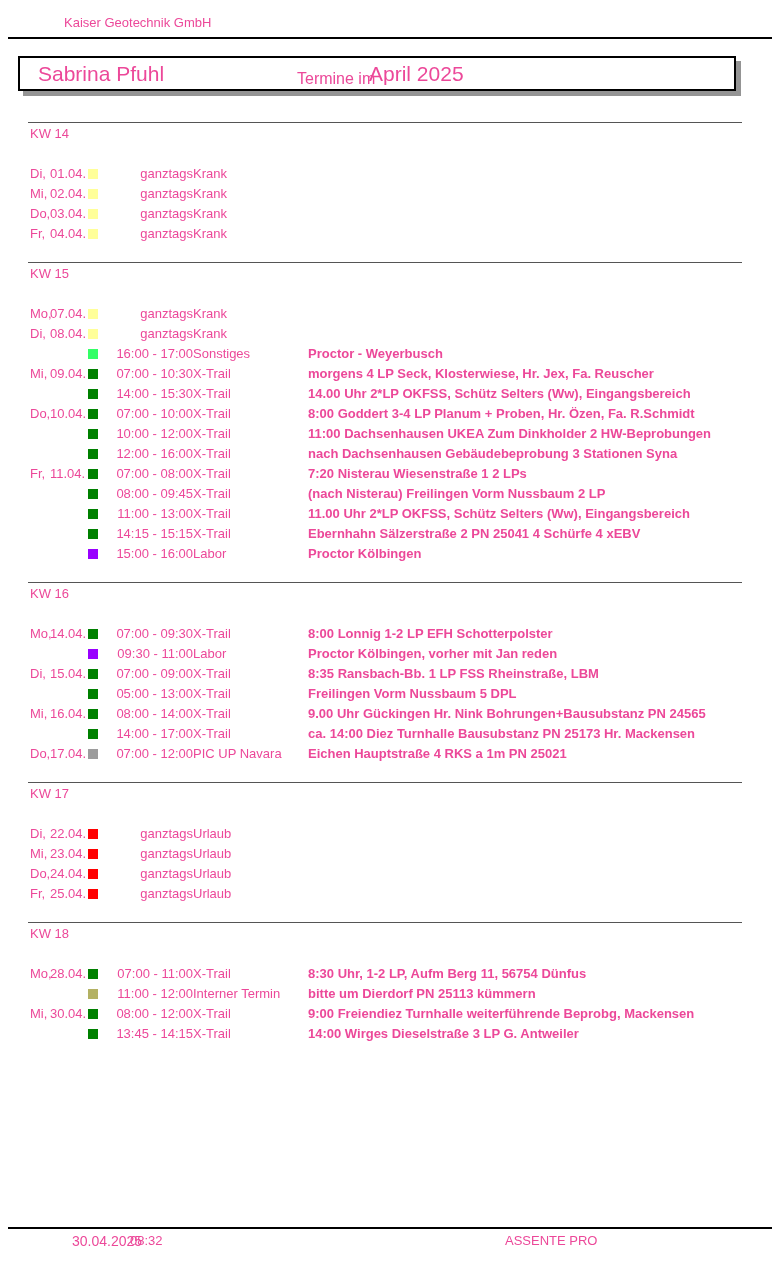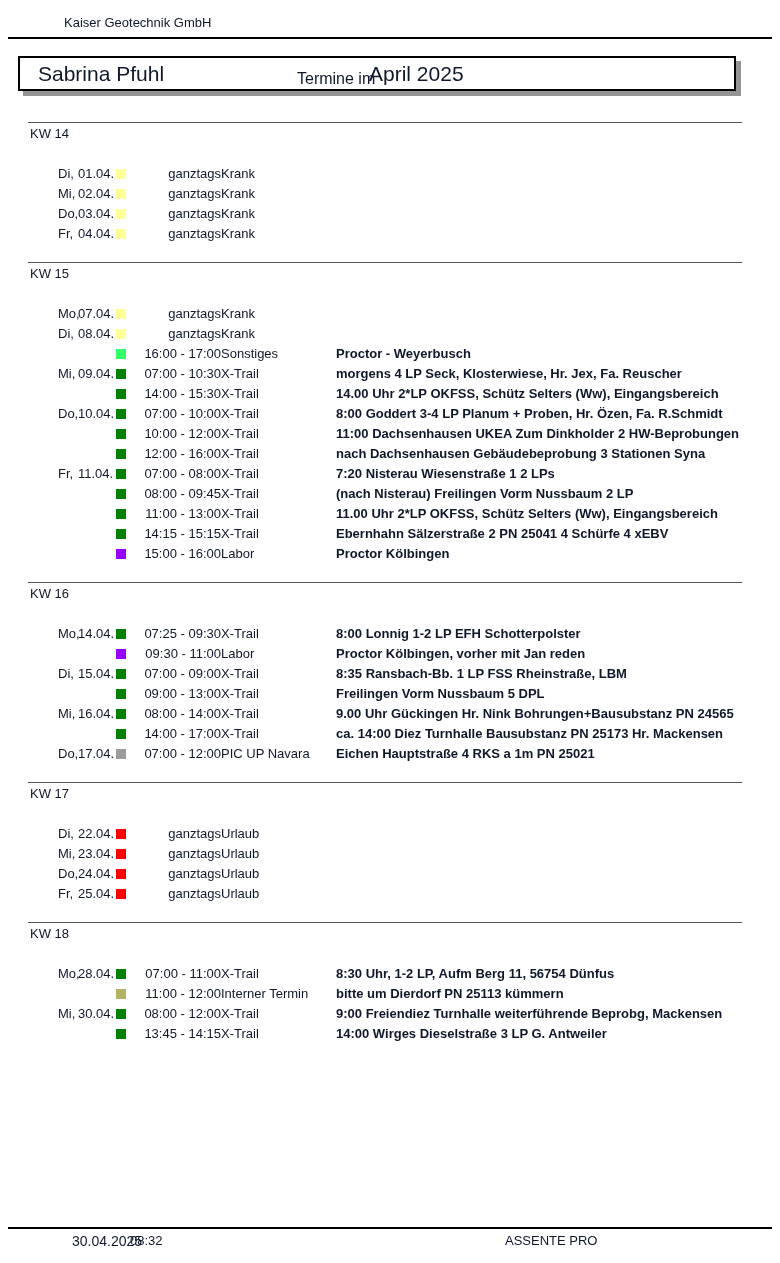--- a/index.html
+++ b/index.html
@@ -1,33 +1,33 @@
 <!DOCTYPE html>
 <html><head>
 <meta charset="utf-8">
 <style>
   html,body{margin:0;padding:0;background:#fff;}
   .page{
     position:relative;width:780px;height:1263px;background:#ffffff;
-    font-family:"Liberation Sans","DejaVu Sans",sans-serif;color:#0f172a;overflow:hidden;
+    font-family:"Liberation Sans","DejaVu Sans",sans-serif;color:#ec4899;overflow:hidden;
   }
   .company{position:absolute;top:15px;left:64px;font-size:13px;}
   .topline{position:absolute;top:37px;left:8px;width:764px;border-top:2px solid #000;}
   .titlebox{
     position:absolute;top:56px;left:18px;width:714px;height:31px;
     background:#fff;border:2px solid #000;box-shadow:5px 5px 0 #949494;
   }
   .person{position:absolute;left:18px;top:4px;font-size:21px;}
   .tprefix{position:absolute;left:277px;top:12px;font-size:16px;}
   .tmonth{position:absolute;left:349px;top:4px;font-size:21px;}
   .weeks{position:absolute;top:122px;left:0;width:780px;}
   .week{margin-bottom:18px;}
   .secline{margin-left:28px;width:714px;border-top:1px solid #555;}
   .weeklabel{margin:4px 0 0 30px;font-size:13px;height:14px;line-height:14px;}
-  .rows{margin-top:23px;margin-left:28px;}
+  .rows{margin-top:23px;}
   .row{display:flex;padding-left:30px;height:20px;line-height:20px;font-size:13px;white-space:nowrap;}
   .c-day{width:20px;}
   .c-date{width:38px;}
   .c-sq{width:17px;display:flex;align-items:center;}
   .c-sq i{width:10px;height:10px;display:block;}
   .c-time{width:88px;text-align:right;}
   .c-type{width:115px;}
   .c-desc{flex:1;overflow:hidden;font-weight:bold;}
   .footline{position:absolute;top:1227px;left:8px;width:764px;border-top:2px solid #000;}
   .fdate{position:absolute;top:1233px;left:60px;font-size:14px;margin-left:12px;}
@@ -233,21 +233,21 @@
       <div class="week">
         <div class="secline"></div>
         <div class="weeklabel">KW 16</div>
         <div class="rows">
           <div class="row">
             <span class="c-day">Mo,</span>
             <span class="c-date">14.04.</span>
             <span class="c-sq">
               <i style="background: rgb(0, 128, 0);"></i>
             </span>
-            <span class="c-time">07:25 - 09:30</span>
+            <span class="c-time">07:00 - 09:30</span>
             <span class="c-type">X-Trail</span>
             <span class="c-desc">8:00 Lonnig 1-2 LP EFH Schotterpolster</span>
           </div>
           <div class="row">
             <span class="c-day"></span>
             <span class="c-date"></span>
             <span class="c-sq">
               <i style="background: rgb(153, 0, 255);"></i>
             </span>
             <span class="c-time">09:30 - 11:00</span>
@@ -263,21 +263,21 @@
             <span class="c-time">07:00 - 09:00</span>
             <span class="c-type">X-Trail</span>
             <span class="c-desc">8:35 Ransbach-Bb. 1 LP FSS Rheinstraße, LBM</span>
           </div>
           <div class="row">
             <span class="c-day"></span>
             <span class="c-date"></span>
             <span class="c-sq">
               <i style="background: rgb(0, 128, 0);"></i>
             </span>
-            <span class="c-time">09:00 - 13:00</span>
+            <span class="c-time">05:00 - 13:00</span>
             <span class="c-type">X-Trail</span>
             <span class="c-desc">Freilingen Vorm Nussbaum 5 DPL</span>
           </div>
           <div class="row">
             <span class="c-day">Mi,</span>
             <span class="c-date">16.04.</span>
             <span class="c-sq">
               <i style="background: rgb(0, 128, 0);"></i>
             </span>
             <span class="c-time">08:00 - 14:00</span>

